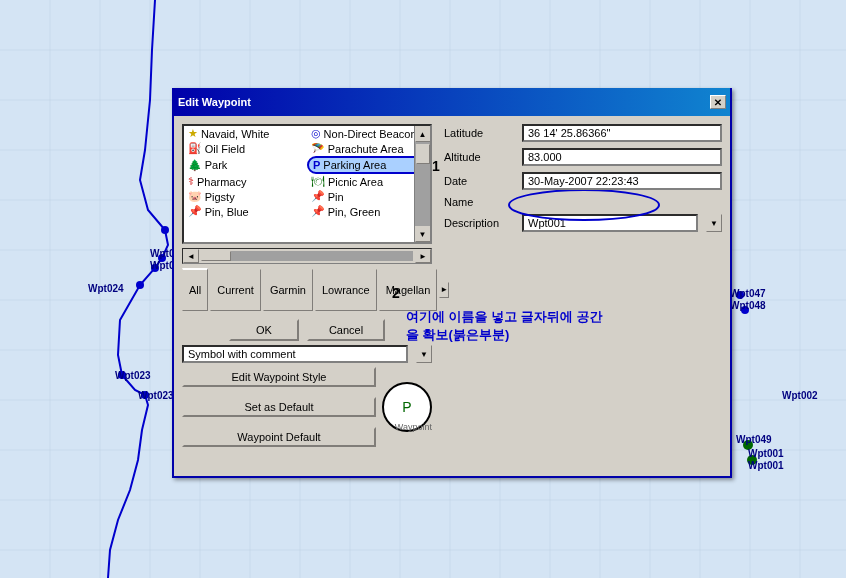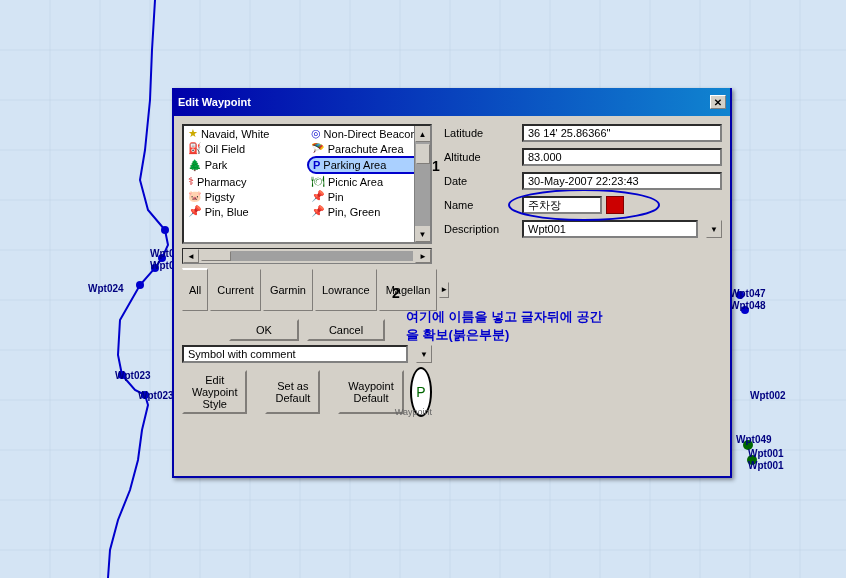--- a/index.html
+++ b/index.html
@@ -496,21 +496,21 @@
   <span class="map-label" style="left:150px;top:248px">Wpt026</span>
   <span class="map-label" style="left:150px;top:260px">Wpt025</span>
   <span class="map-label" style="left:88px;top:283px">Wpt024</span>
   <span class="map-label" style="left:115px;top:370px">Wpt023</span>
   <span class="map-label" style="left:138px;top:390px">Wpt023</span>
   <span class="map-label" style="left:730px;top:288px">Wpt047</span>
   <span class="map-label" style="left:730px;top:300px">Wpt048</span>
   <span class="map-label" style="left:736px;top:434px">Wpt049</span>
   <span class="map-label" style="left:748px;top:448px">Wpt001</span>
   <span class="map-label" style="left:748px;top:460px">Wpt001</span>
-  <span class="map-label" style="left:750px;top:390px">Wpt002</span>
+  <span class="map-label" style="left:782px;top:390px">Wpt002</span>
 </div>
 
 <div class="dialog">
 
   <div class="dialog-titlebar">
     <span>Edit Waypoint</span>
     <div class="dialog-close-btn">✕</div>
   </div>
 
   <div class="dialog-content">
@@ -600,21 +600,21 @@
       </div>
 
       <div class="dropdown-row">
         <div class="dropdown">
           <span>Symbol with comment</span>
         </div>
         <div class="dropdown-arrow">▼</div>
       </div>
 
       <div style="display:flex; gap:6px; align-items:center;">
-        <div style="flex:1; display:flex; flex-direction:row; gap:18px;">
+        <div style="flex:1; display:flex; flex-direction:column; gap:10px;">
           <button class="action-btn">Edit Waypoint Style</button>
           <button class="action-btn">Set as Default</button>
           <button class="action-btn">Waypoint Default</button>
         </div>
         <div class="waypoint-preview">
           <span class="waypoint-icon">P</span>
           <div style="position:absolute;bottom:-2px;right:-2px;font-size:9px;color:#666;">Waypoint</div>
         </div>
       </div>
 
@@ -634,24 +634,20 @@
         <input class="field-input" type="text" value="83.000" style="">
       </div>
 
       <div class="field-row">
         <span class="field-label">Date</span>
         <input class="field-input" type="text" value="30-May-2007 22:23:43" style="">
       </div>
 
       <div class="field-row" style="position:relative;">
         <span class="field-label">Name</span>
-        <div class="name-field-container">
-          <input class="name-input" type="text" value="주차장" style="">
-          <div class="name-red-box"></div>
-        </div>
 
         <svg style="position:absolute; left:60px; top:-6px; pointer-events:none;" width="160" height="36">
           <ellipse cx="80" cy="15" rx="75" ry="15" fill="none" stroke="#0000cc" stroke-width="2"></ellipse>
         </svg>
       </div>
 
       <div class="field-row">
         <span class="field-label">Description</span>
         <input class="desc-input" type="text" value="Wpt001" style="">
         <div class="desc-dropdown-arrow">▼</div>

